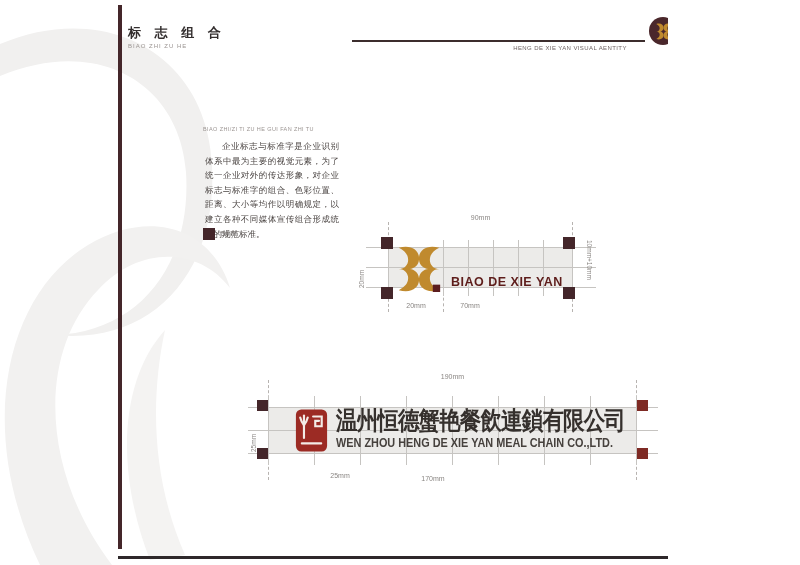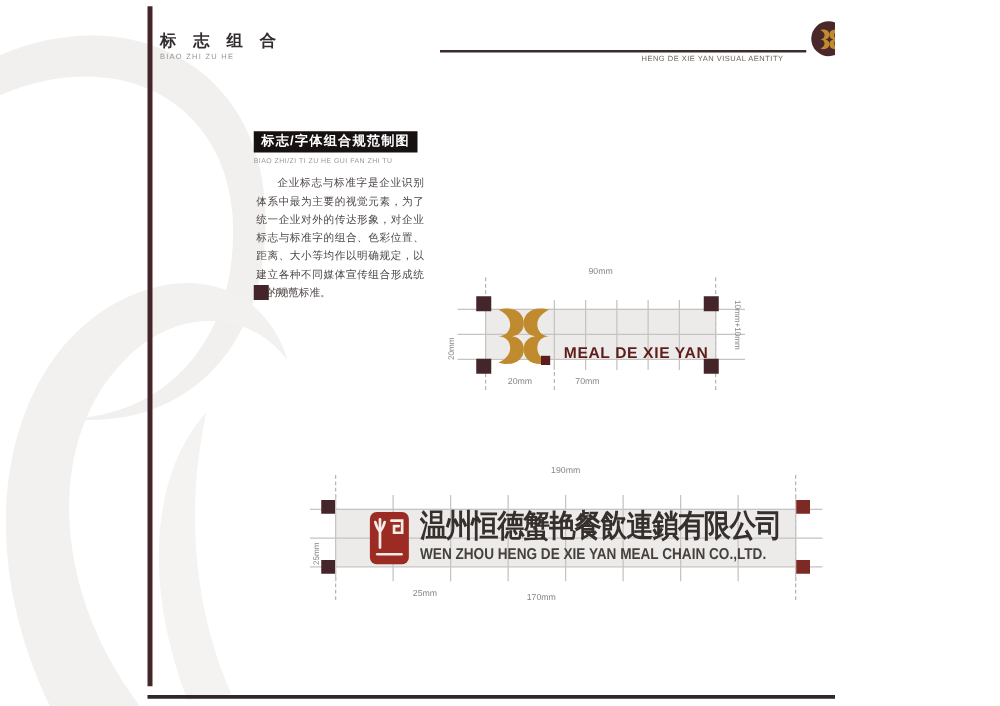--- a/index.html
+++ b/index.html
@@ -77,21 +77,20 @@
   <div class="hline" style="left:352px;top:40px;width:293px;"></div>
   <div class="banner-sub">HENG DE XIE YAN VISUAL AENTITY</div>
 
   <div class="badge">
     <svg width="17" height="17" viewBox="0 0 100 104">
       <path d="M6,6 C34,-2 52,12 50,32 C49,44 40,51 30,52 C40,53 49,60 50,72 C52,92 34,106 6,98 C22,90 28,80 26,68 C24,58 16,52 6,52 C16,52 24,46 26,36 C28,24 22,14 6,6 Z" fill="#c08a2e"></path>
       <path d="M94,6 C66,-2 48,12 50,32 C51,44 60,51 70,52 C60,53 51,60 50,72 C48,92 66,106 94,98 C78,90 72,80 74,68 C76,58 84,52 94,52 C84,52 76,46 74,36 C72,24 78,14 94,6 Z" fill="#c08a2e"></path>
     </svg>
   </div>
 
-  <div class="head-box">标志/字体组合规范制图</div>
   <div class="head-pinyin">BIAO ZHI/ZI TI ZU HE GUI FAN ZHI TU</div>
   <div class="body-text">企业标志与标准字是企业识别体系中最为主要的视觉元素，为了统一企业对外的传达形象，对企业标志与标准字的组合、色彩位置、距离、大小等均作以明确规定，以建立各种不同媒体宣传组合形成统一的规范标准。</div>
 
   <div class="legend-swatch"></div>
   <div class="legend-label">5mm</div>
 
   <div class="dim" style="left:388px;top:214px;width:185px;">90mm</div>
   <div class="dash-v" style="left:388px;top:222px;height:90px;"></div>
   <div class="dash-v" style="left:572px;top:222px;height:90px;"></div>
   <div class="dash-v" style="left:443px;top:292px;height:20px;"></div>
@@ -113,21 +112,21 @@
   <div class="regmark" style="left:381px;top:287px;width:12px;height:12px;"></div>
   <div class="regmark" style="left:563px;top:237px;width:12px;height:12px;"></div>
   <div class="regmark" style="left:563px;top:287px;width:12px;height:12px;"></div>
 
   <svg class="abs" style="left:396px;top:245px;" width="46" height="48" viewBox="0 0 100 104">
     <path d="M6,6 C34,-2 52,12 50,32 C49,44 40,51 30,52 C40,53 49,60 50,72 C52,92 34,106 6,98 C22,90 28,80 26,68 C24,58 16,52 6,52 C16,52 24,46 26,36 C28,24 22,14 6,6 Z" fill="#c08a2e"></path>
     <path d="M94,6 C66,-2 48,12 50,32 C51,44 60,51 70,52 C60,53 51,60 50,72 C48,92 66,106 94,98 C78,90 72,80 74,68 C76,58 84,52 94,52 C84,52 76,46 74,36 C72,24 78,14 94,6 Z" fill="#c08a2e"></path>
     <rect x="80" y="86" width="16" height="16" fill="#5c1d1f"></rect>
   </svg>
 
-  <div class="logo-en">MEAL DE XIE YAN</div>
+  <div class="logo-en">BIAO DE XIE YAN</div>
 
   <div class="dim-vert up" style="left:358px;top:250px;height:38px;">20mm</div>
   <div class="dim-vert" style="left:586px;top:240px;height:58px;">10mm+10mm</div>
   <div class="dim" style="left:390px;top:302px;width:52px;">20mm</div>
   <div class="dim" style="left:440px;top:302px;width:60px;">70mm</div>
 
   <div class="dim" style="left:268px;top:373px;width:369px;">190mm</div>
   <div class="dash-v" style="left:268px;top:380px;height:100px;"></div>
   <div class="dash-v" style="left:636px;top:380px;height:100px;"></div>
 

